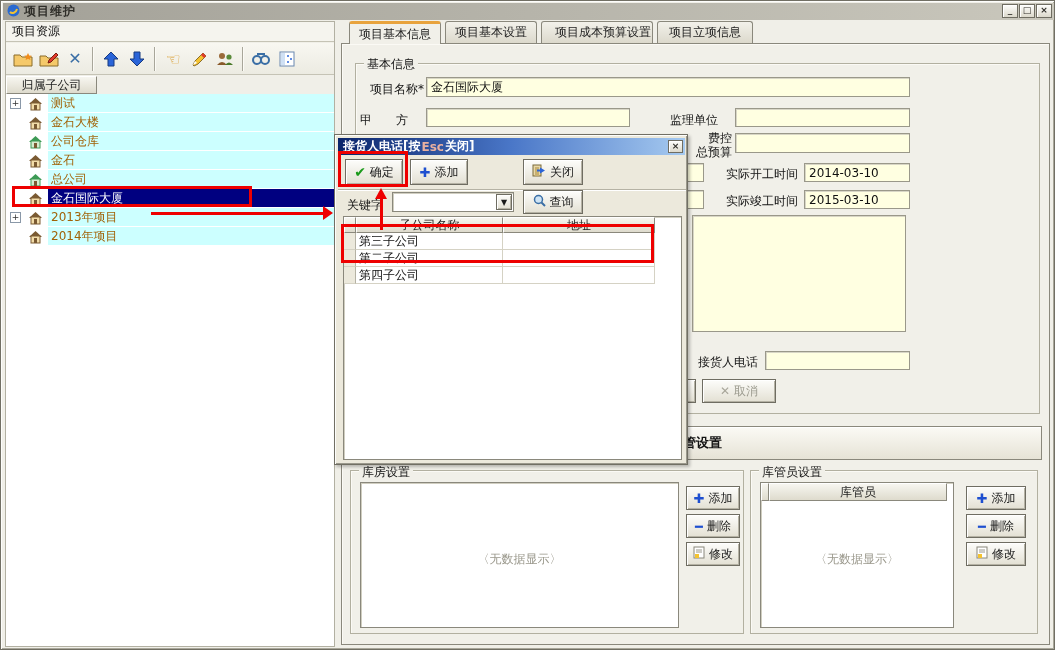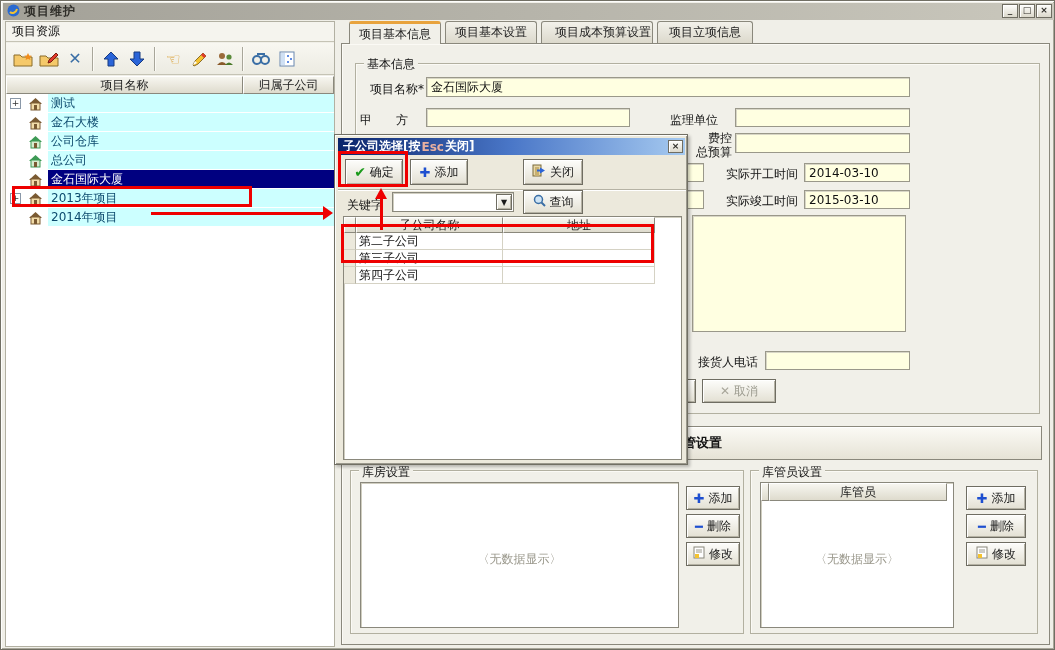--- a/index.html
+++ b/index.html
@@ -17,21 +17,21 @@
       display:flex;align-items:center;justify-content:center;gap:4px;font-size:12px;color:#1a1a1a;cursor:default;}
   .ghead{background:linear-gradient(#f7f6f0,#dedbcd);border:1px solid;border-color:#ffffff #8a887c #8a887c #ffffff;
          font-size:12px;display:flex;align-items:center;justify-content:center;color:#1c1c1c;}
   .field{background:#ffffe1;border:1px solid #9a988a;box-shadow:inset 1px 1px 0 #d8d6c6;
          font-size:12px;padding:2px 4px;color:#101010;}
   input.field{outline:none;}
   .lbl{font-size:12px;color:#141414;white-space:pre;}
   .panelwhite{background:#ffffff;border:1px solid #8a887c;box-shadow:inset 1px 1px 0 #d0cec0;}
   .tree-row{display:flex;height:19px;align-items:stretch;}
   .t-ind{width:42px;background:#fff;position:relative;flex:none;}
-  .t-label{flex:1;background:#ccffff;border-bottom:1px solid #ffffff;font-size:12px;color:#0c4a6e;
+  .t-label{flex:1;background:#ccffff;border-bottom:1px solid #ffffff;font-size:12px;color:#a16207;
            display:flex;align-items:center;padding-left:3px;}
   .tree-row.selected .t-label{background:#000080;color:#ffffff;}
   .expander{display:none;position:absolute;left:4px;top:4px;width:11px;height:11px;border:1px solid #8a98a8;
             background:#fff;font-size:9px;line-height:9px;text-align:center;color:#333;}
   .tree-row.has-expander .expander{display:block;}
   .house{position:absolute;left:22px;top:2px;}
   .house svg .roof{fill:#7a5a32;} .house svg .bodyp{fill:#f2dca8;stroke:#7a5a32;}
   .tree-row.green .house svg .roof{fill:#3d9a55;} .tree-row.green .house svg .bodyp{fill:#d6eccf;stroke:#3d9a55;}
   .tabs{display:flex;position:absolute;left:348px;top:20px;height:23px;gap:4px;}
   .tab{height:22px;background:linear-gradient(#f2f1ea,#dcd9cc);border:1px solid #8a887c;border-bottom:none;
@@ -141,21 +141,20 @@
             <rect x="1" y="1" width="14" height="14" fill="#fff" stroke="#6a88b0"></rect>
             <rect x="2" y="2" width="4" height="12" fill="#cfe0f4"></rect>
             <circle cx="9" cy="5" r="1" fill="#2a64d8"></circle>
             <circle cx="12" cy="8" r="1" fill="#2a64d8"></circle>
             <circle cx="9" cy="11" r="1" fill="#2a64d8"></circle>
           </svg>
       </span>
     </div>
 
     <div class="abs" style="left:0;top:54px;width:328px;height:18px;display:flex;">
-      <div class="ghead" style="width:237px;height:18px;">项目名称</div>
       <div class="ghead" style="width:91px;height:18px;">归属子公司</div>
     </div>
 
     <div class="abs" style="left:0;top:72px;width:328px;height:552px;background:#ffffff;">
         <div class="tree-row has-expander">
     <span class="t-ind">
       <span class="expander">+</span>
       <span class="house">
         <svg width="15" height="14">
                 <path class="roof" d="M7.5 1 L14 7 H1 Z"></path>
@@ -184,20 +183,33 @@
 
       <span class="house">
         <svg width="15" height="14">
                 <path class="roof" d="M7.5 1 L14 7 H1 Z"></path>
                 <rect class="bodyp" x="3" y="6" width="9" height="7"></rect>
                 <rect x="6" y="8" width="3" height="5" fill="#7a5a32"></rect>
               </svg>
       </span>
     </span>
     <span class="t-label">公司仓库</span>
+  </div>
+        <div class="tree-row">
+    <span class="t-ind">
+
+      <span class="house">
+        <svg width="15" height="14">
+                <path class="roof" d="M7.5 1 L14 7 H1 Z"></path>
+                <rect class="bodyp" x="3" y="6" width="9" height="7"></rect>
+                <rect x="6" y="8" width="3" height="5" fill="#7a5a32"></rect>
+              </svg>
+      </span>
+    </span>
+    <span class="t-label">金石</span>
   </div>
         <div class="tree-row green">
     <span class="t-ind">
 
       <span class="house">
         <svg width="15" height="14">
                 <path class="roof" d="M7.5 1 L14 7 H1 Z"></path>
                 <rect class="bodyp" x="3" y="6" width="9" height="7"></rect>
                 <rect x="6" y="8" width="3" height="5" fill="#7a5a32"></rect>
               </svg>
@@ -347,21 +359,21 @@
               <rect x="2" y="8" width="4" height="4" fill="#f4c330"></rect>
               <path d="M3 4 h6 M3 6 h6" stroke="#9a988c"></path>
             </svg></span>
         <span>修改</span>
       </div>
     </div>
   </div>
 
   <div class="dlg">
     <div class="dlg-title">
-      <span>子公司选择[按</span>
+      <span>接货人电话[按</span>
         <span class="esc">Esc</span>
         <span>关闭]</span>
       <div class="capbtn" style="position:absolute;right:2px;top:2px;width:15px;height:13px;line-height:10px;">×</div>
     </div>
 
     <div class="abs" style="left:3px;top:20px;width:348px;height:35px;border-bottom:1px solid #b5b2a4;box-shadow:0 1px 0 #fff;"></div>
     <div class="abs b3" style="left:10px;top:24px;width:58px;height:26px;">
       <span style="color:#1a9a1a;font-weight:bold;font-size:14px;">✔</span>
       <span>确定</span>
     </div>
@@ -393,27 +405,27 @@
     <div class="abs panelwhite" style="left:8px;top:81px;width:339px;height:244px;">
       <div style="display:flex;">
         <div class="ghead" style="width:12px;height:16px;"></div>
         <div class="ghead" style="width:147px;height:16px;">子公司名称</div>
         <div class="ghead" style="width:152px;height:16px;">地址</div>
         <div style="flex:1;"></div>
       </div>
       <div>
           <div class="g-row">
     <span class="g-ind"></span>
-    <span class="g-name">第二子公司</span>
+    <span class="g-name">第三子公司</span>
     <span class="g-addr"></span>
     <span class="g-fill"></span>
   </div>
           <div class="g-row">
     <span class="g-ind"></span>
-    <span class="g-name">第三子公司</span>
+    <span class="g-name">第二子公司</span>
     <span class="g-addr"></span>
     <span class="g-fill"></span>
   </div>
           <div class="g-row">
     <span class="g-ind"></span>
     <span class="g-name">第四子公司</span>
     <span class="g-addr"></span>
     <span class="g-fill"></span>
   </div>
         </div>

